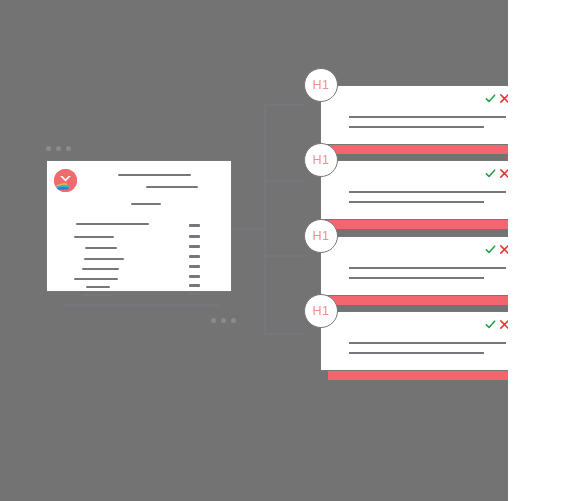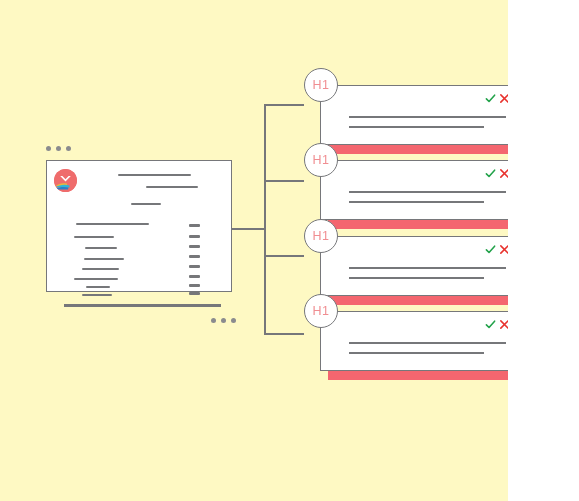--- a/index.html
+++ b/index.html
@@ -7,21 +7,21 @@
     padding: 0;
     background: #ffffff;
   }
   body {
     font-family: "Liberation Sans", sans-serif;
   }
   #stage {
     position: relative;
     width: 508px;
     height: 501px;
-    background: #fef9c3;
+    background: #737373;
     overflow: hidden;
   }
 
   
   .line {
     position: absolute;
     background: #76777a;
     border-radius: 1px;
   }
   .dot {

